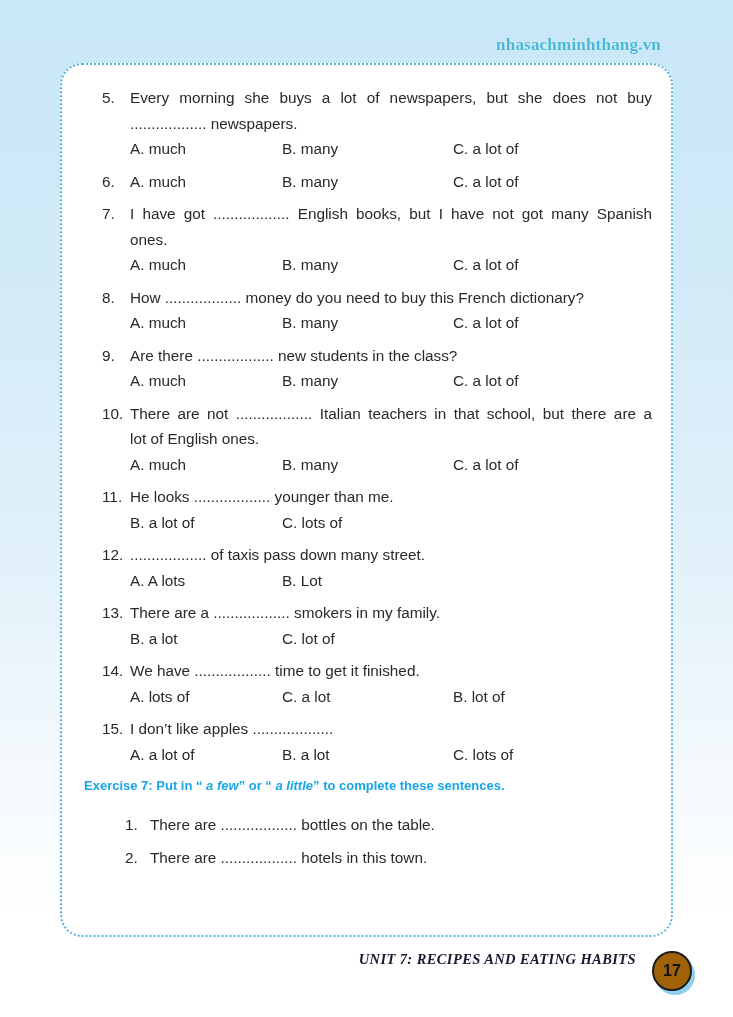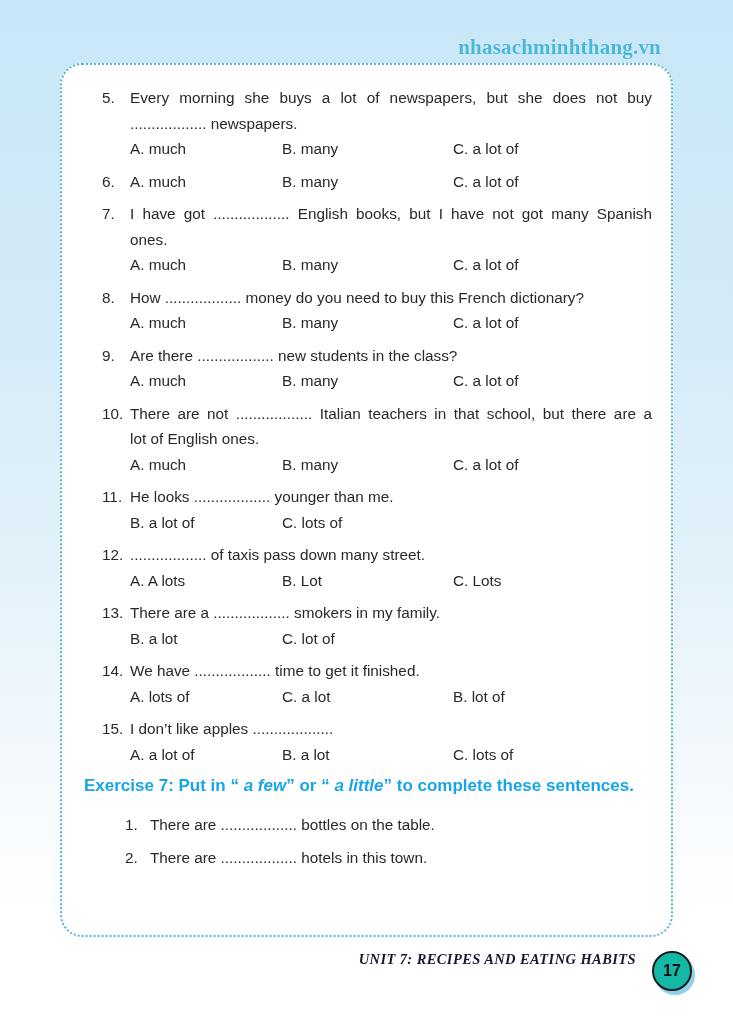--- a/index.html
+++ b/index.html
@@ -9,21 +9,21 @@
     position: relative;
     font-family: "Liberation Sans", sans-serif;
     background: linear-gradient(180deg, #c8e7f7 0%, #d3ebf8 30%, #e2f1fa 55%, #f3f9fd 75%, #ffffff 90%);
   }
 
   .watermark {
     position: absolute;
     top: 35px; right: 72px;
     font-family: "Liberation Serif", serif;
     font-weight: bold;
-    font-size: 21px;
+    font-size: 17px;
     color: #49b7d8;
     text-shadow: 0 0 1px #ffffff;
     letter-spacing: 0.2px;
   }
 
   .content-box {
     position: absolute;
     left: 60px; top: 63px;
     width: 613px; height: 874px;
     box-sizing: border-box;
@@ -47,21 +47,21 @@
   .options {
     display: grid;
     grid-template-columns: 152px 171px 1fr;
     line-height: 25.5px;
   }
 
   .ex7-heading {
     margin: 6px 0 14px -18px;
     color: #18a5e8;
     font-weight: bold;
-    font-size: 17px;
+    font-size: 13px;
     line-height: 24px;
   }
   .ex7-heading .italic { font-style: italic; }
 
   .ex7-question {
     display: grid;
     grid-template-columns: 25px 1fr;
     margin: 0 0 7px 23px;
     color: #2b2926;
     font-size: 15.3px;
@@ -78,21 +78,21 @@
     letter-spacing: 0.4px;
     color: #181830;
     text-align: right;
   }
 
   .page-badge {
     position: absolute;
     left: 652px; top: 951px;
     width: 40px; height: 40px;
     box-sizing: border-box;
-    background: #14b8a6;
+    background: #a16207;
     border: 2px solid #1c1c1c;
     border-radius: 50%;
     box-shadow: 3px 4px 0 #8ed0ee;
     display: flex;
     align-items: center;
     justify-content: center;
     font-weight: bold;
     font-size: 16px;
     color: #111111;
   }
@@ -182,21 +182,20 @@
           </div>
         </div>
       </div>
       <div class="question">
         <div class="q-num">12.</div>
         <div class="q-body">
           <div class="q-line">.................. of taxis pass down many street.</div>
           <div class="options">
             <div class="option">A. A lots</div>
             <div class="option">B. Lot</div>
-            <div class="option">C. Lots</div>
           </div>
         </div>
       </div>
       <div class="question">
         <div class="q-num">13.</div>
         <div class="q-body">
           <div class="q-line">There are a .................. smokers in my family.</div>
           <div class="options">
             <div class="option">B. a lot</div>
             <div class="option">C. lot of</div>

